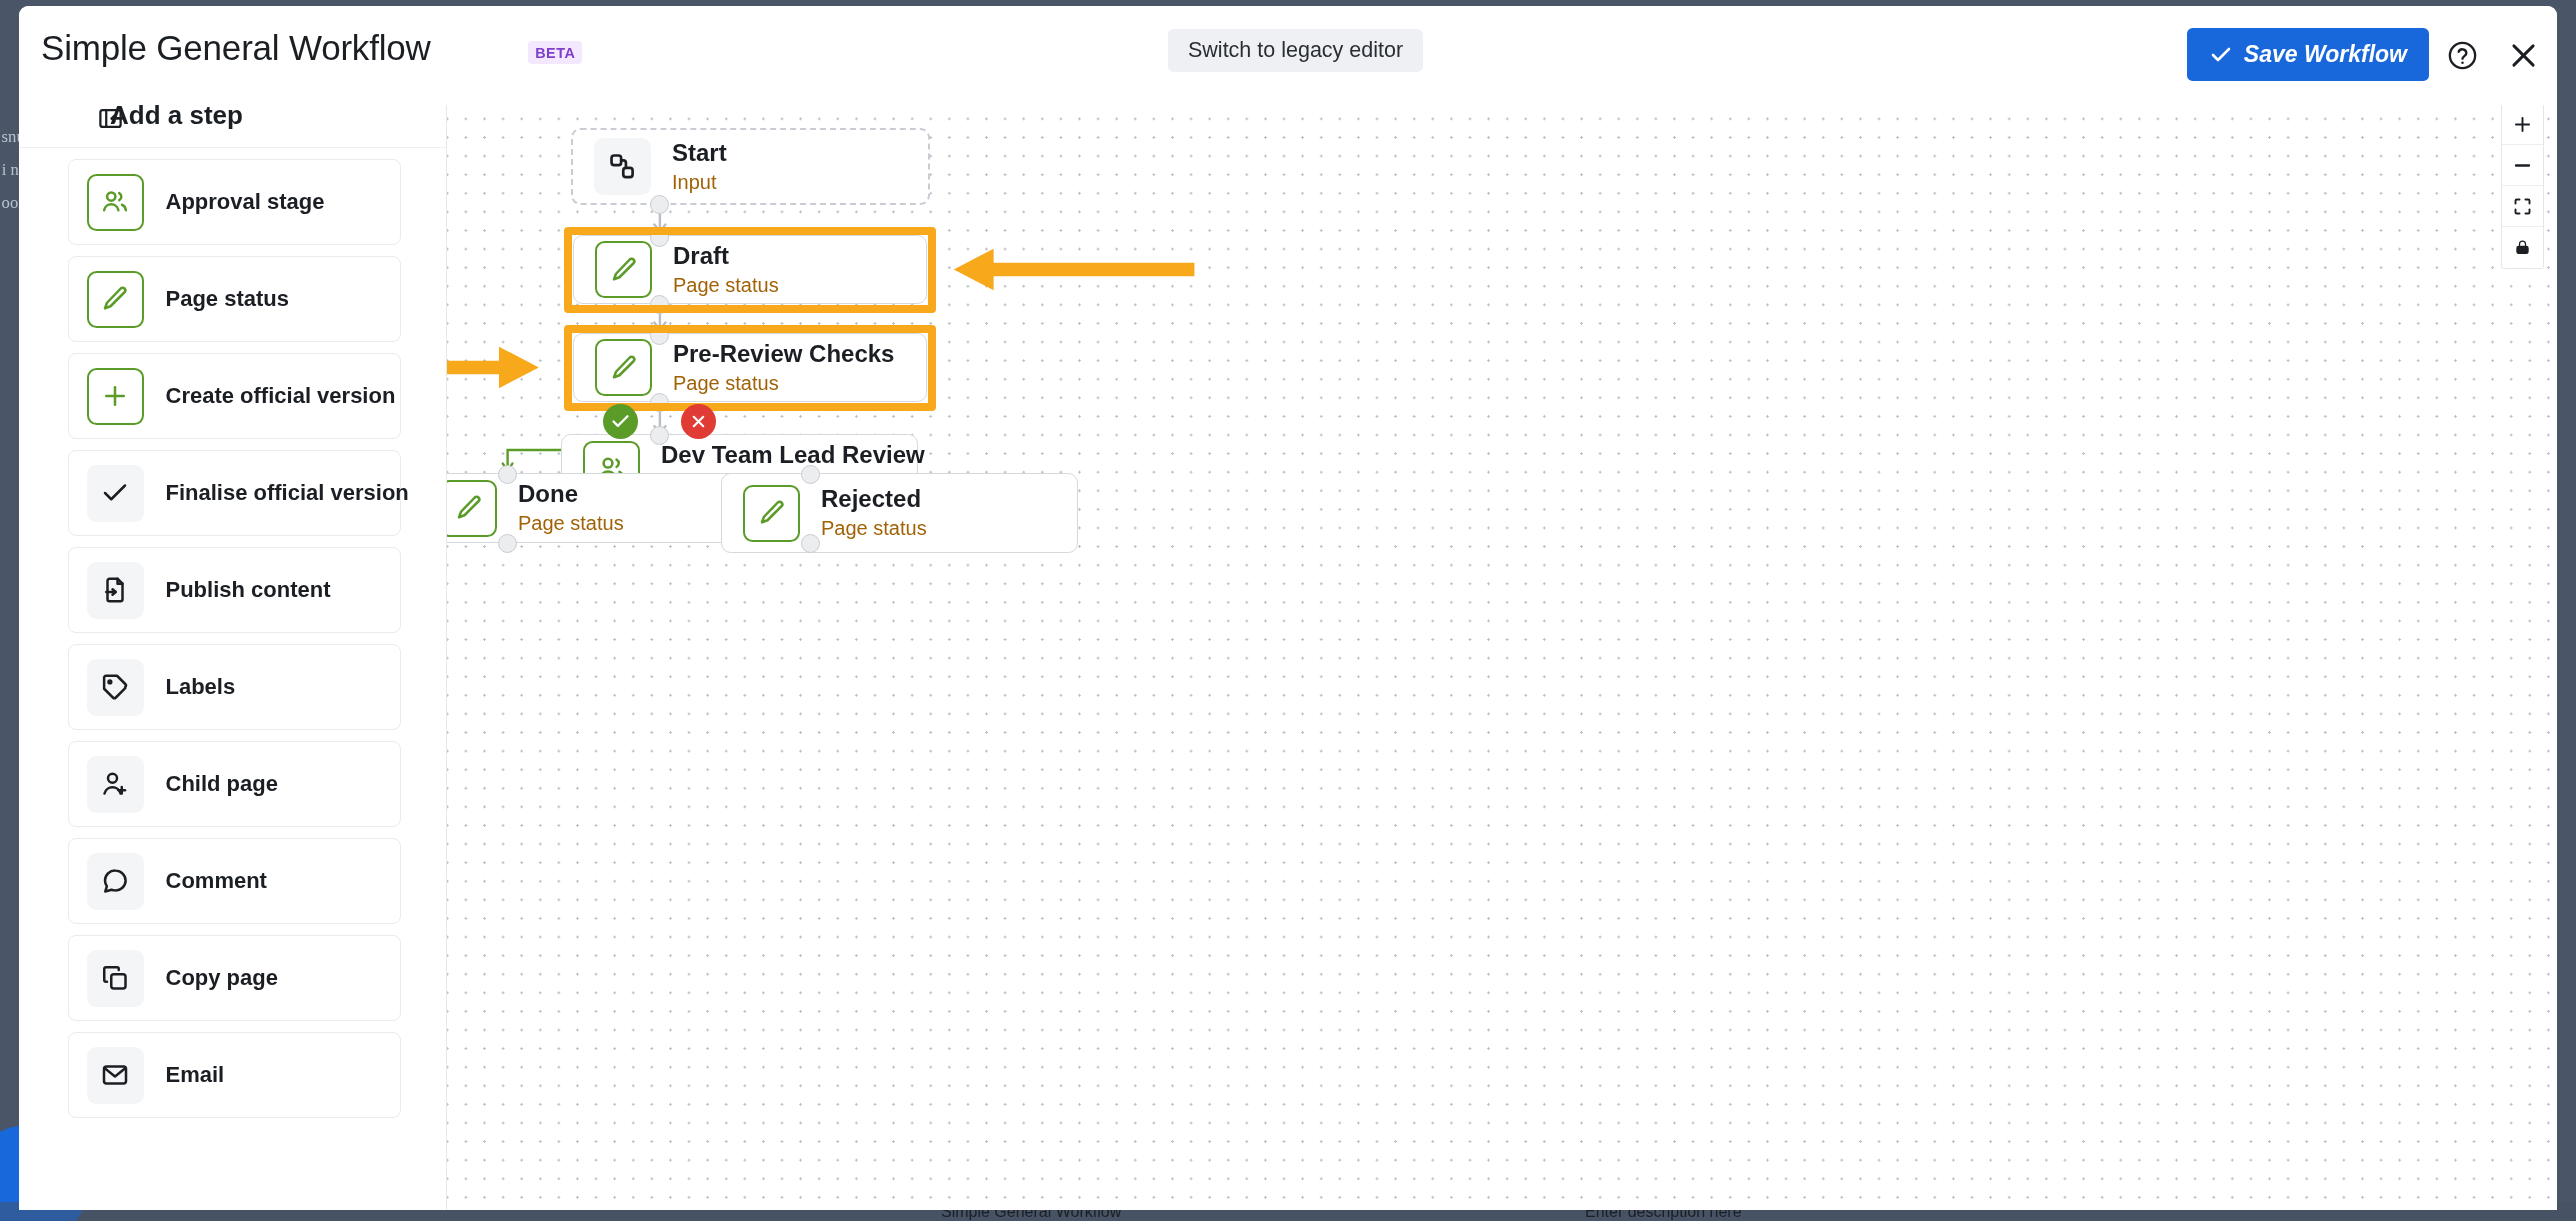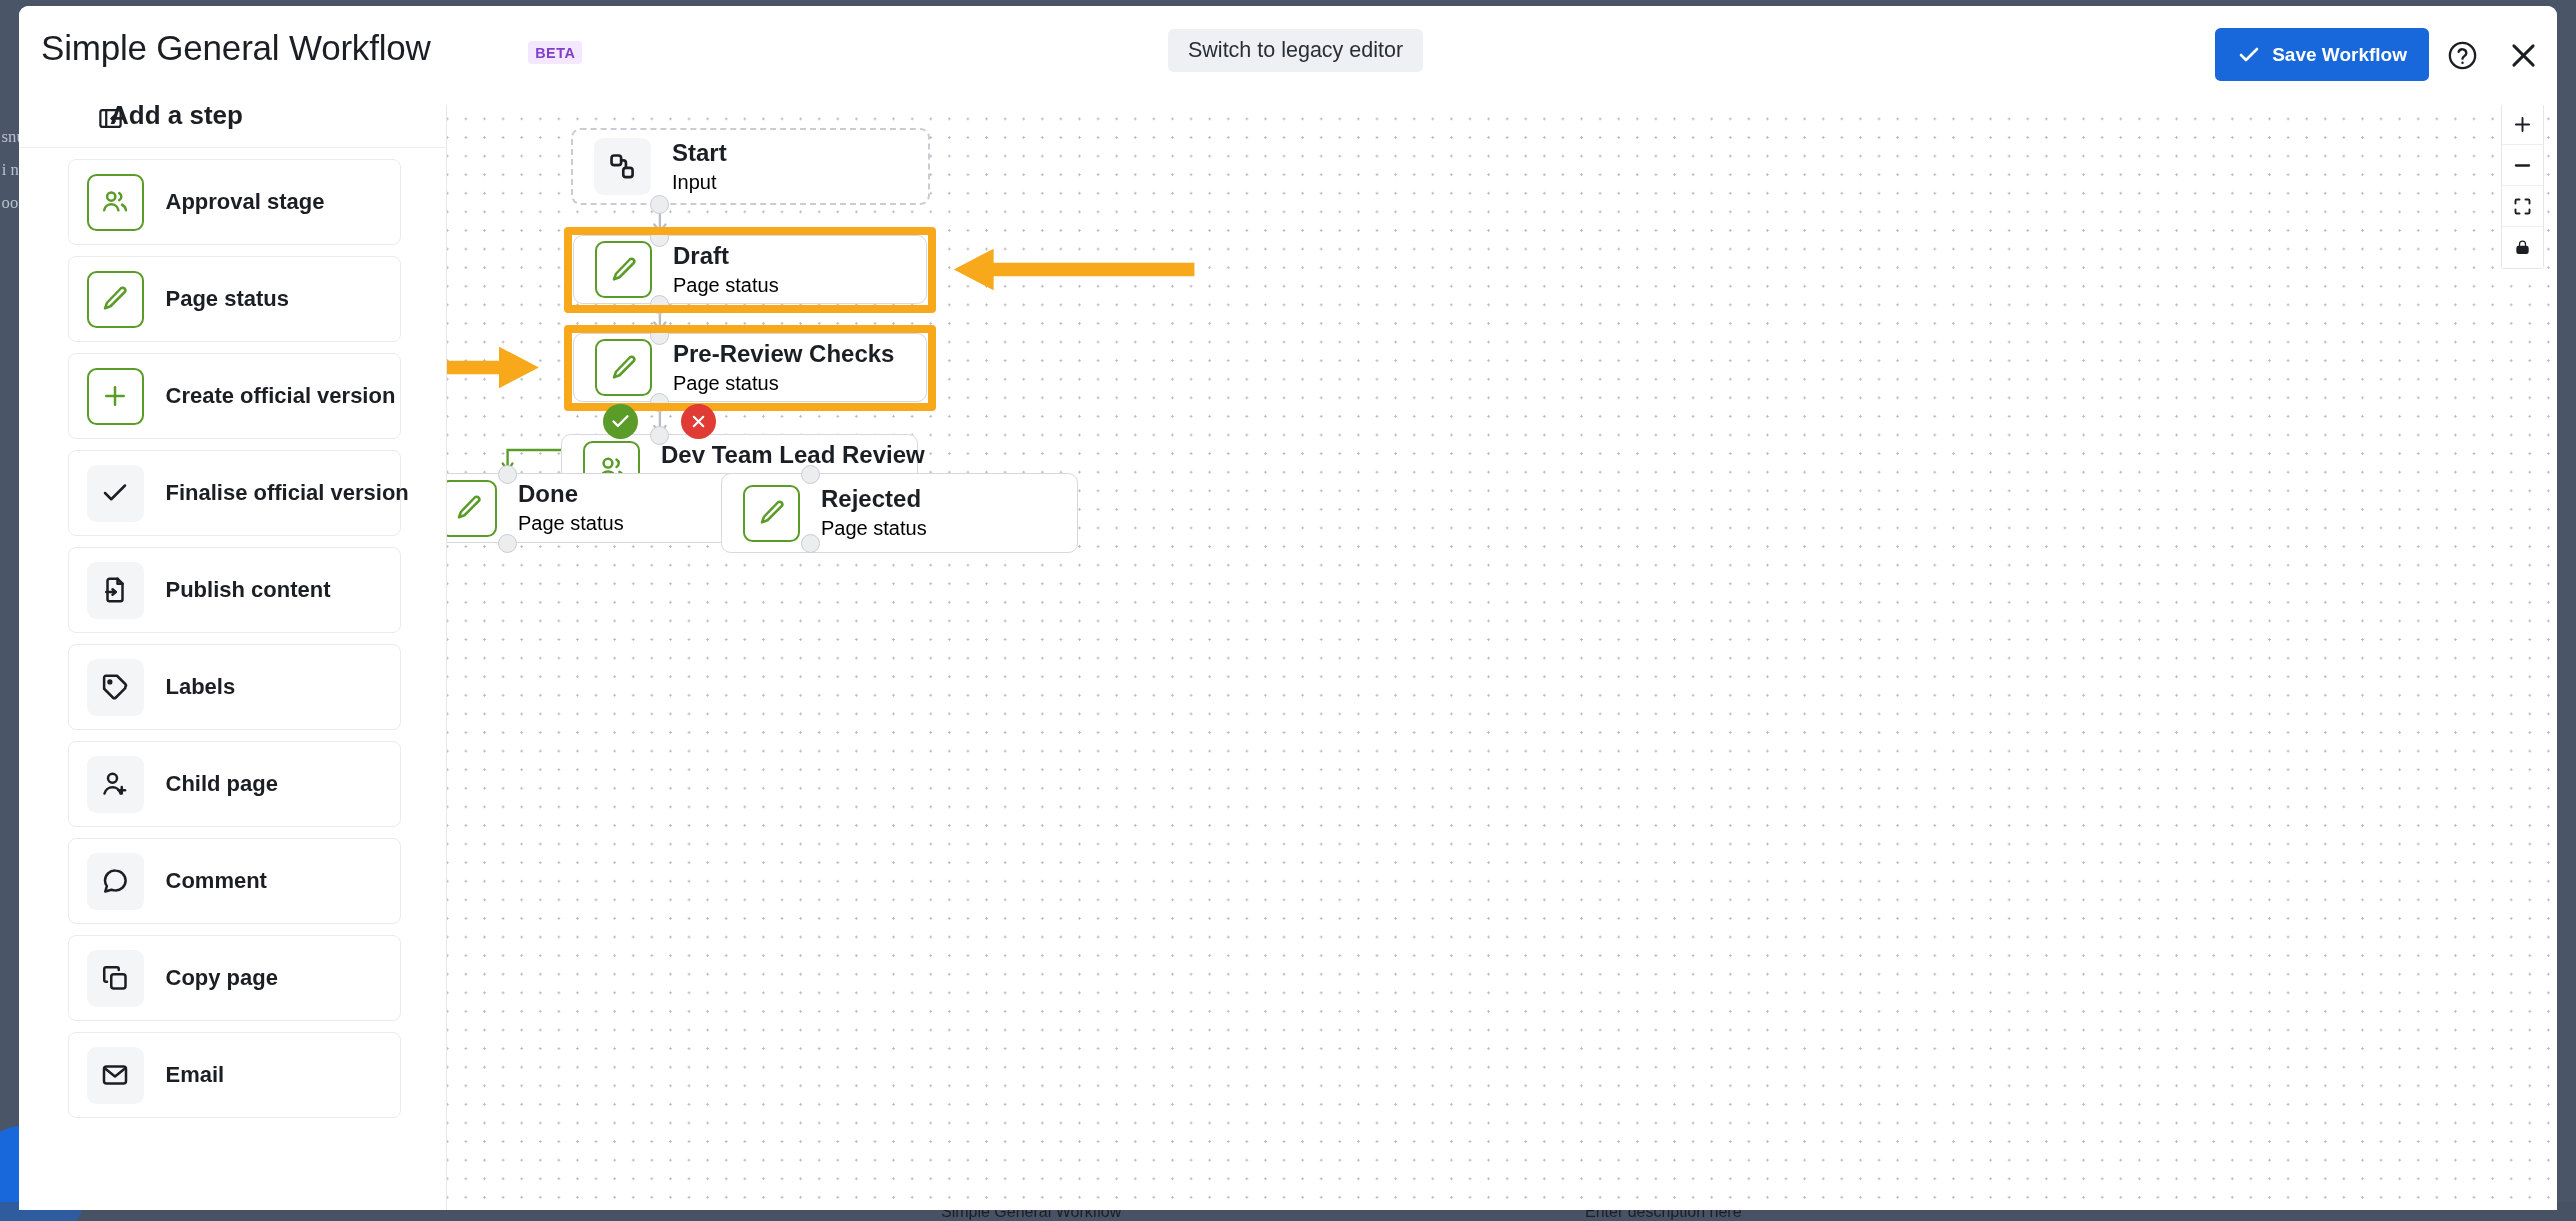--- a/index.html
+++ b/index.html
@@ -75,27 +75,28 @@
     background: #eef0f3; color: #292e35;
     font-size: 21.5px; font-weight: 400;
     padding: 8.8px 20px; border-radius: 5.6px;
     border: none; cursor: pointer;
     font-family: "Liberation Sans", sans-serif;
     white-space: nowrap;
   }
   #save-btn {
     position: absolute; right: 128px; top: 22px;
     background: #1868db; color: #fff;
-    font-size: 19px; font-weight: 700;
+    font-size: 23px; font-weight: 700;
     height: 53px;
     padding: 0 22px; border-radius: 5.6px;
     border: none; cursor: pointer;
     display: flex; align-items: center; gap: 11px;
     font-family: "Liberation Sans", sans-serif;
     white-space: nowrap;
+    font-style: italic;
   }
   #help-btn, #close-btn {
     position: absolute; top: 30px;
     width: 38px; height: 38px;
     display: flex; align-items: center; justify-content: center;
     cursor: pointer; background: none; border: none;
   }
   #help-btn { right: 76px; }
   #close-btn { right: 14.4px; }
 
@@ -180,21 +181,21 @@
     flex: 0 0 auto;
   }
   .node-icon.green { border: 2.4px solid #5b9b28; background: #fff; }
   .node-icon.grey  { background: #f4f5f7; }
   .node-text { margin-left: 21px; }
   .node-title {
     font-size: 24px; color: #1b1f24; font-weight: 700;
     line-height: 1.18; white-space: nowrap;
   }
   .node-sub {
-    font-size: 20px; color: #000000; font-weight: 400;
+    font-size: 20px; color: #a16207; font-weight: 400;
     line-height: 1.3; white-space: nowrap; margin-top: 1.6px;
   }
 
   
   .handle {
     position: absolute;
     width: 19px; height: 19px;
     border-radius: 50%;
     background: #ebedef;
     border: 1.6px solid #c9ccd2;

